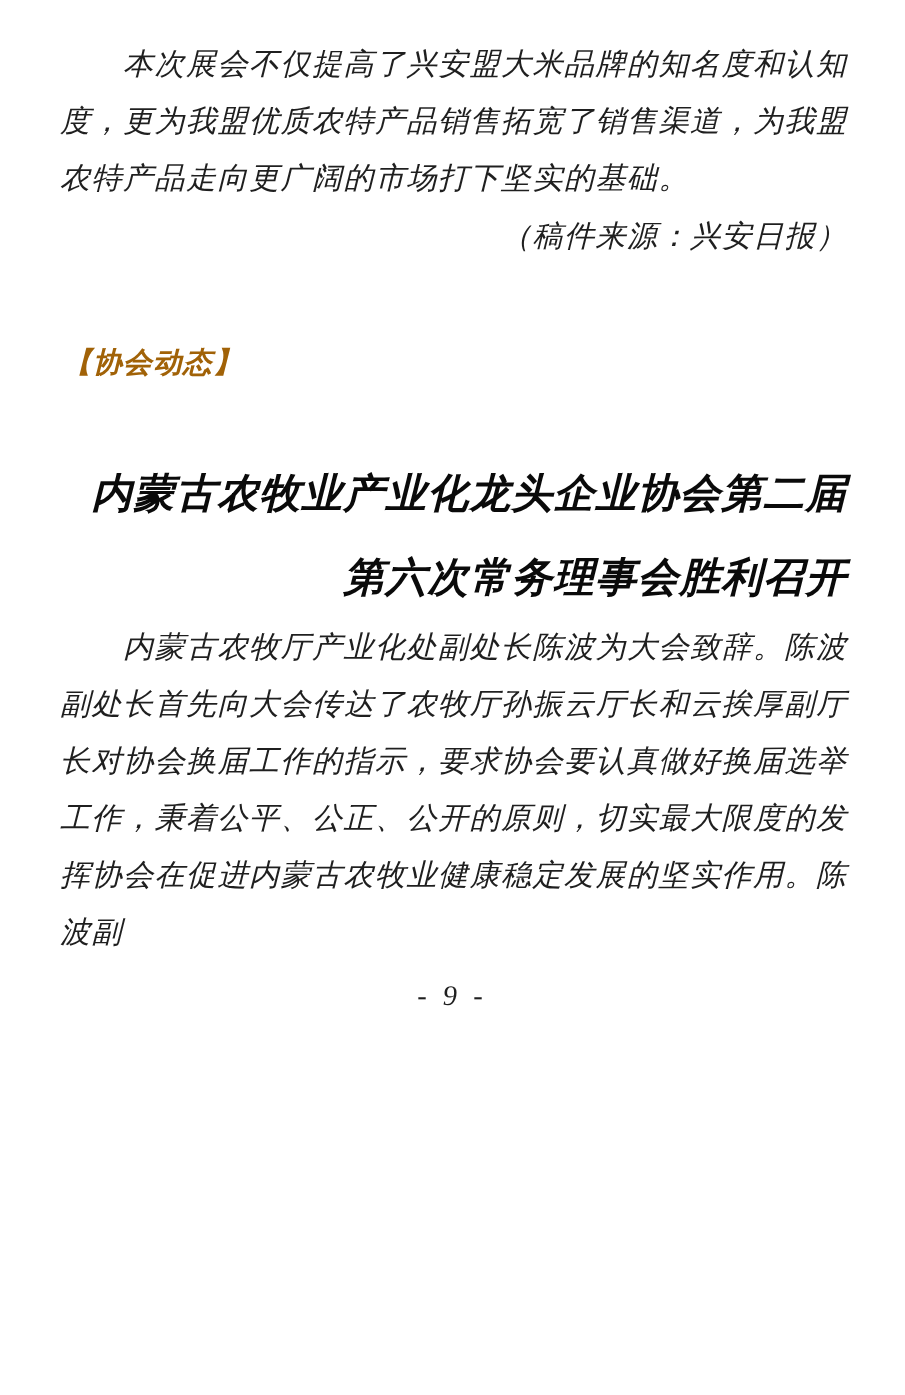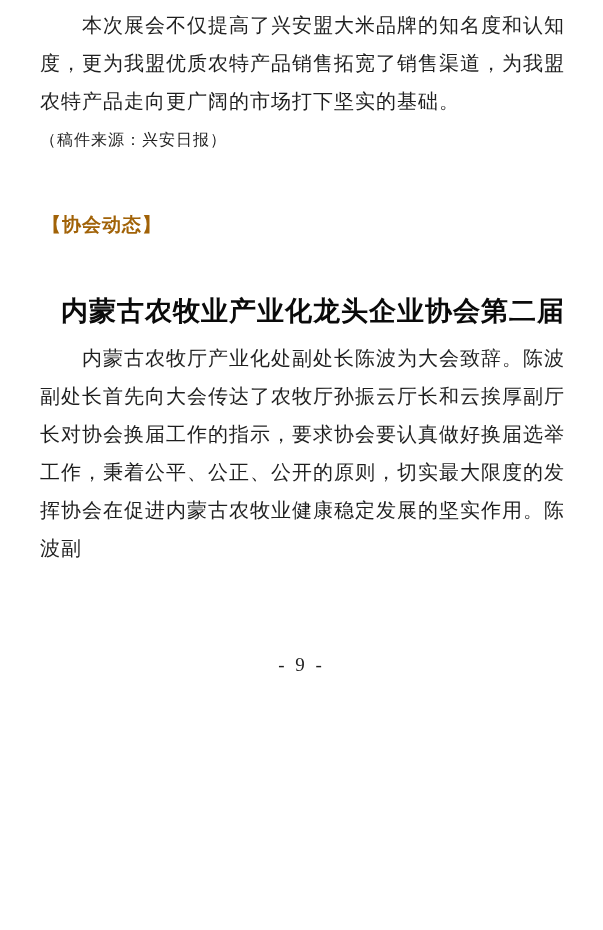--- a/index.html
+++ b/index.html
@@ -7,41 +7,43 @@
     padding: 0;
     background: #ffffff;
   }
   .page {
     position: relative;
     width: 603px;
     height: 688px;
     margin: 0;
     background: #ffffff;
     box-sizing: border-box;
-    padding: 6px 38px 0 40px;
+    padding: 24px 38px 0 40px;
     overflow: hidden;
     font-family: "Liberation Serif", "DejaVu Serif", serif;
     color: #1f1f1f;
+    font-style: italic;
   }
   .body-text {
     margin: 0;
     font-size: 20px;
     line-height: 38px;
     letter-spacing: 1px;
     text-align: justify;
     text-justify: inter-ideograph;
   }
   .indent-2em {
     text-indent: 42px;
   }
   .source-note {
     margin: 0;
-    font-size: 16px;
+    font-size: 20px;
     line-height: 40px;
     letter-spacing: 1px;
+    text-align: right;
   }
   .section-header {
     margin: 50px 0 0 2px;
     font-family: "Liberation Sans", "DejaVu Sans", sans-serif;
     font-weight: 600;
     font-size: 19px;
     line-height: 30px;
     letter-spacing: 1px;
     color: #a16207;
   }
@@ -89,20 +91,21 @@
 <div class="page">
 
   <p class="body-text indent-2em">本次展会不仅提高了兴安盟大米品牌的知名度和认知度，更为我盟优质农特产品销售拓宽了销售渠道，为我盟农特产品走向更广阔的市场打下坚实的基础。</p>
 
   <p class="source-note">（稿件来源：兴安日报）</p>
 
   <h3 class="section-header">【协会动态】</h3>
 
   <h1 class="article-title">
     <span class="title-line">内蒙古农牧业产业化龙头企业协会第二届</span>
+    <span class="title-line">第六次常务理事会胜利召开</span>
   </h1>
 
   <div class="scan-smudge"></div>
 
 
   <p class="body-text indent-2em">内蒙古农牧厅产业化处副处长陈波为大会致辞。陈波副处长首先向大会传达了农牧厅孙振云厅长和云挨厚副厅长对协会换届工作的指示，要求协会要认真做好换届选举工作，秉着公平、公正、公开的原则，切实最大限度的发挥协会在促进内蒙古农牧业健康稳定发展的坚实作用。陈波副</p>
 
   <div class="page-footer">- 9 -</div>
 
 </div>

